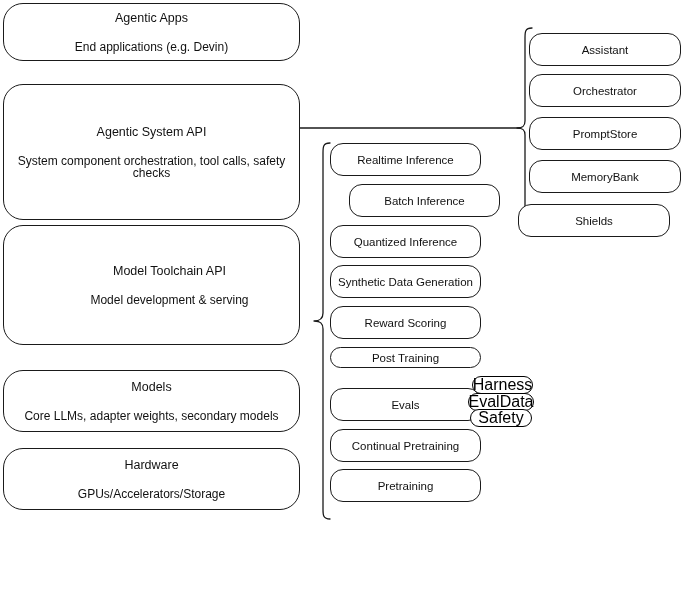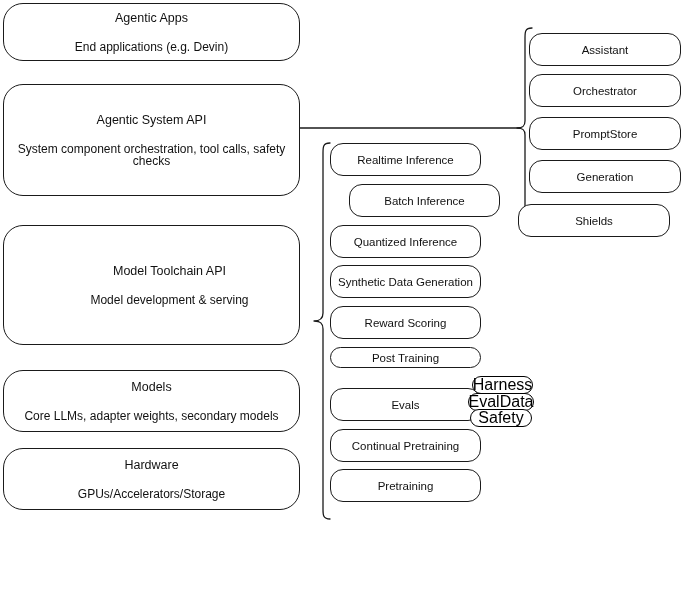--- a/index.html
+++ b/index.html
@@ -79,21 +79,21 @@
 </head>
 <body>
 
 <div id="stage">
 
   <div class="box layer-box" style="left:3px; top:3px; width:297px; height:58px;">
     <div class="title">Agentic Apps</div>
     <div class="subtitle">End applications (e.g. Devin)</div>
   </div>
 
-  <div class="box layer-box" style="left:3px; top:84px; width:297px; height:112px;">
+  <div class="box layer-box" style="left:3px; top:84px; width:297px; height:136px;">
     <div class="title">Agentic System API</div>
     <div class="subtitle">System component orchestration, tool calls, safety checks</div>
   </div>
 
   <div class="box layer-box" style="left:3px; top:225px; width:297px; height:120px;padding-left:36px;">
     <div class="title">Model Toolchain API</div>
     <div class="subtitle">Model development &amp; serving</div>
   </div>
 
   <div class="box layer-box" style="left:3px; top:370px; width:297px; height:62px;">
@@ -166,19 +166,19 @@
   <div class="pillbox" style="left:529px; top:33px; width:152px; height:33px;">
     <span>Assistant</span>
   </div>
   <div class="pillbox" style="left:529px; top:74px; width:152px; height:33px;">
     <span>Orchestrator</span>
   </div>
   <div class="pillbox" style="left:529px; top:117px; width:152px; height:33px;">
     <span>PromptStore</span>
   </div>
   <div class="pillbox" style="left:529px; top:160px; width:152px; height:33px;">
-    <span>Generation</span>
+    <span>MemoryBank</span>
   </div>
   <div class="pillbox" style="left:502px; top:204px; width:152px; height:33px;margin-left:16px;">
     <span>Shields</span>
   </div>
 
 </div>
 
 </body></html>

